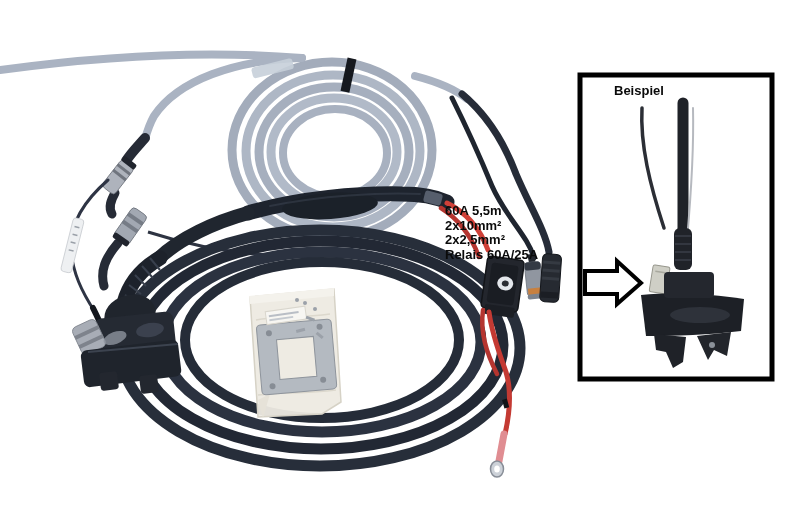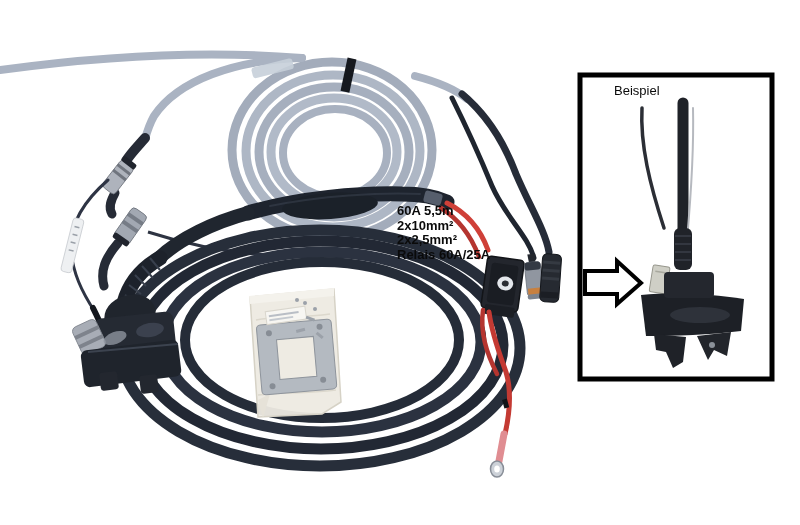--- a/index.html
+++ b/index.html
@@ -1,22 +1,22 @@
 <!DOCTYPE html>
 <html style="--background: #ffffff; --annotation_text: #0a0a0a; --box_border: #000000; --gray_cable: #aab3c2; --black_cable: #262c38; --red_cable: #c43a33; --brass_ring: #aa8838;"><head>
 <meta charset="utf-8">
 <style>
   html,body{margin:0;padding:0;background:#fff;}
   #stage{position:relative;width:800px;height:525px;background:var(--background,#fff);overflow:hidden;
          font-family:"Liberation Sans",sans-serif;}
   #stage svg{position:absolute;left:0;top:0;}
   .specs{position:absolute;left:397px;top:204px;font-weight:bold;font-size:13px;line-height:14.5px;
          color:var(--annotation_text,#0a0a0a);z-index:5;}
-  .specs div{white-space:nowrap;}
-  .beispiel-title{position:absolute;left:614px;top:83px;font-weight:normal;font-size:13px;
+  .specs div{white-space:nowrap;margin-left:48px;}
+  .beispiel-title{position:absolute;left:614px;top:83px;font-weight:bold;font-size:13px;
          color:var(--annotation_text,#0a0a0a);z-index:5;}
 </style>
 </head>
 <body>
 
 <div id="stage">
 
 <svg width="800" height="525" viewBox="0 0 800 525">
 
   <g fill="none" stroke-linecap="round">

